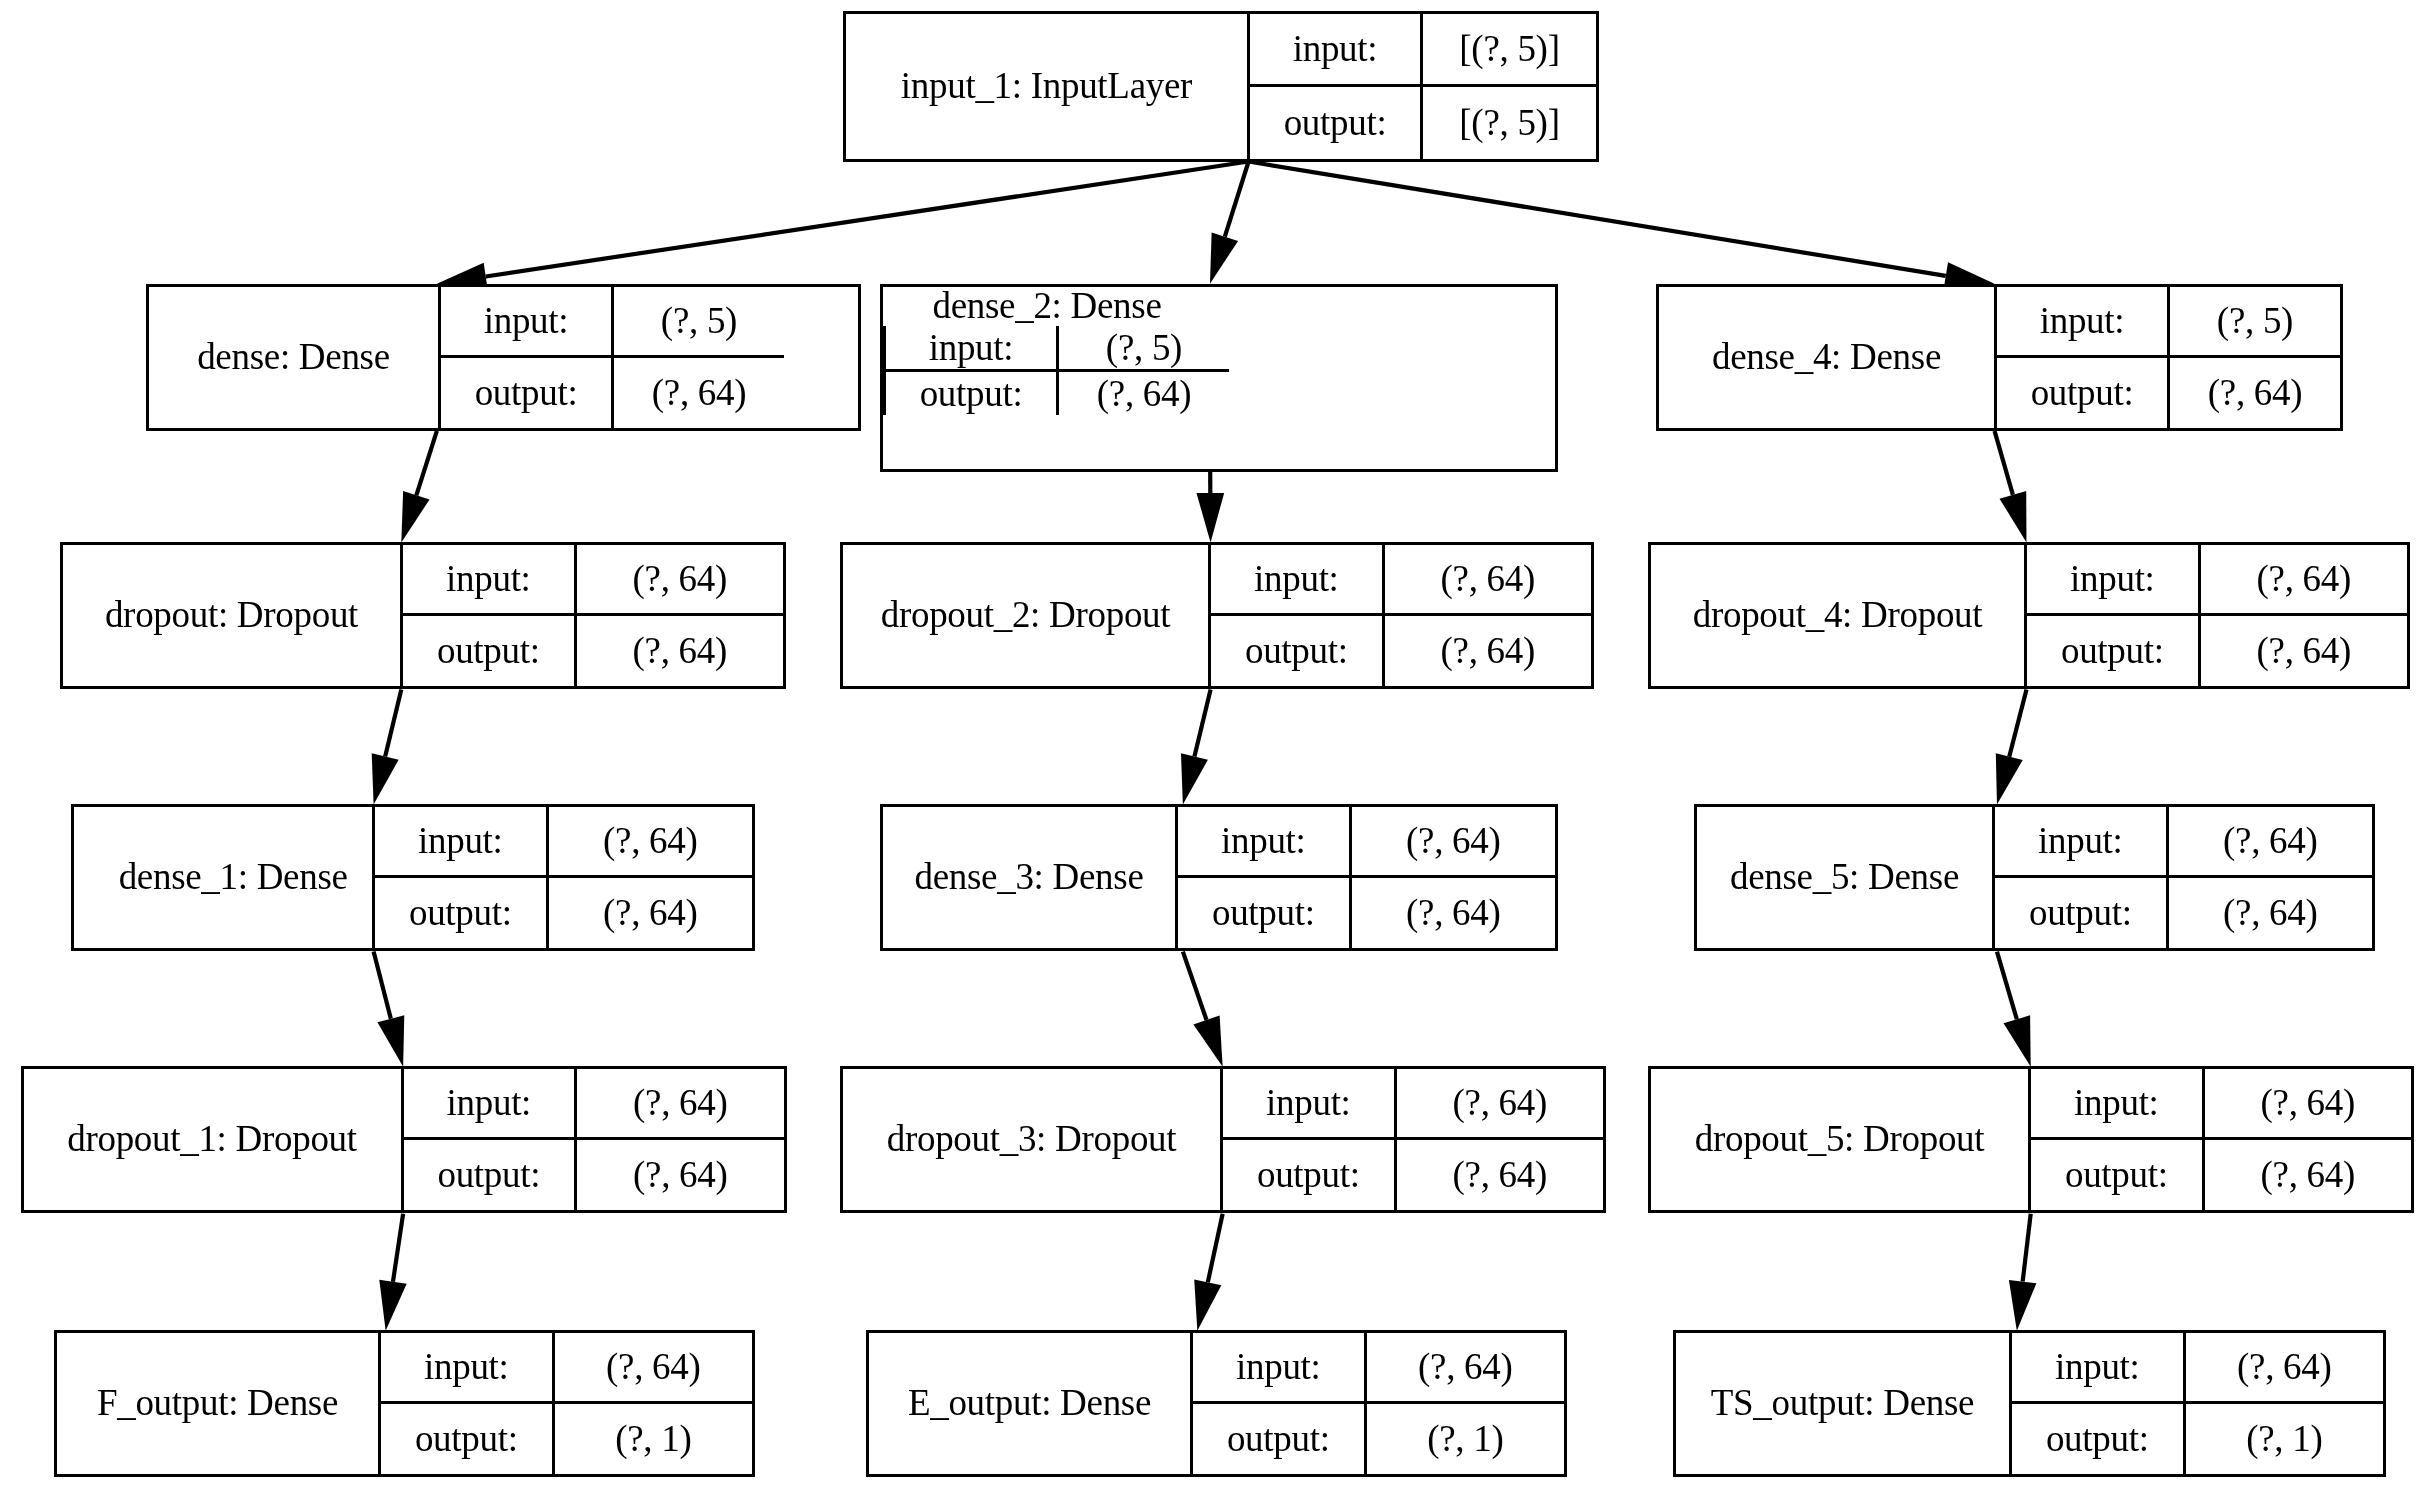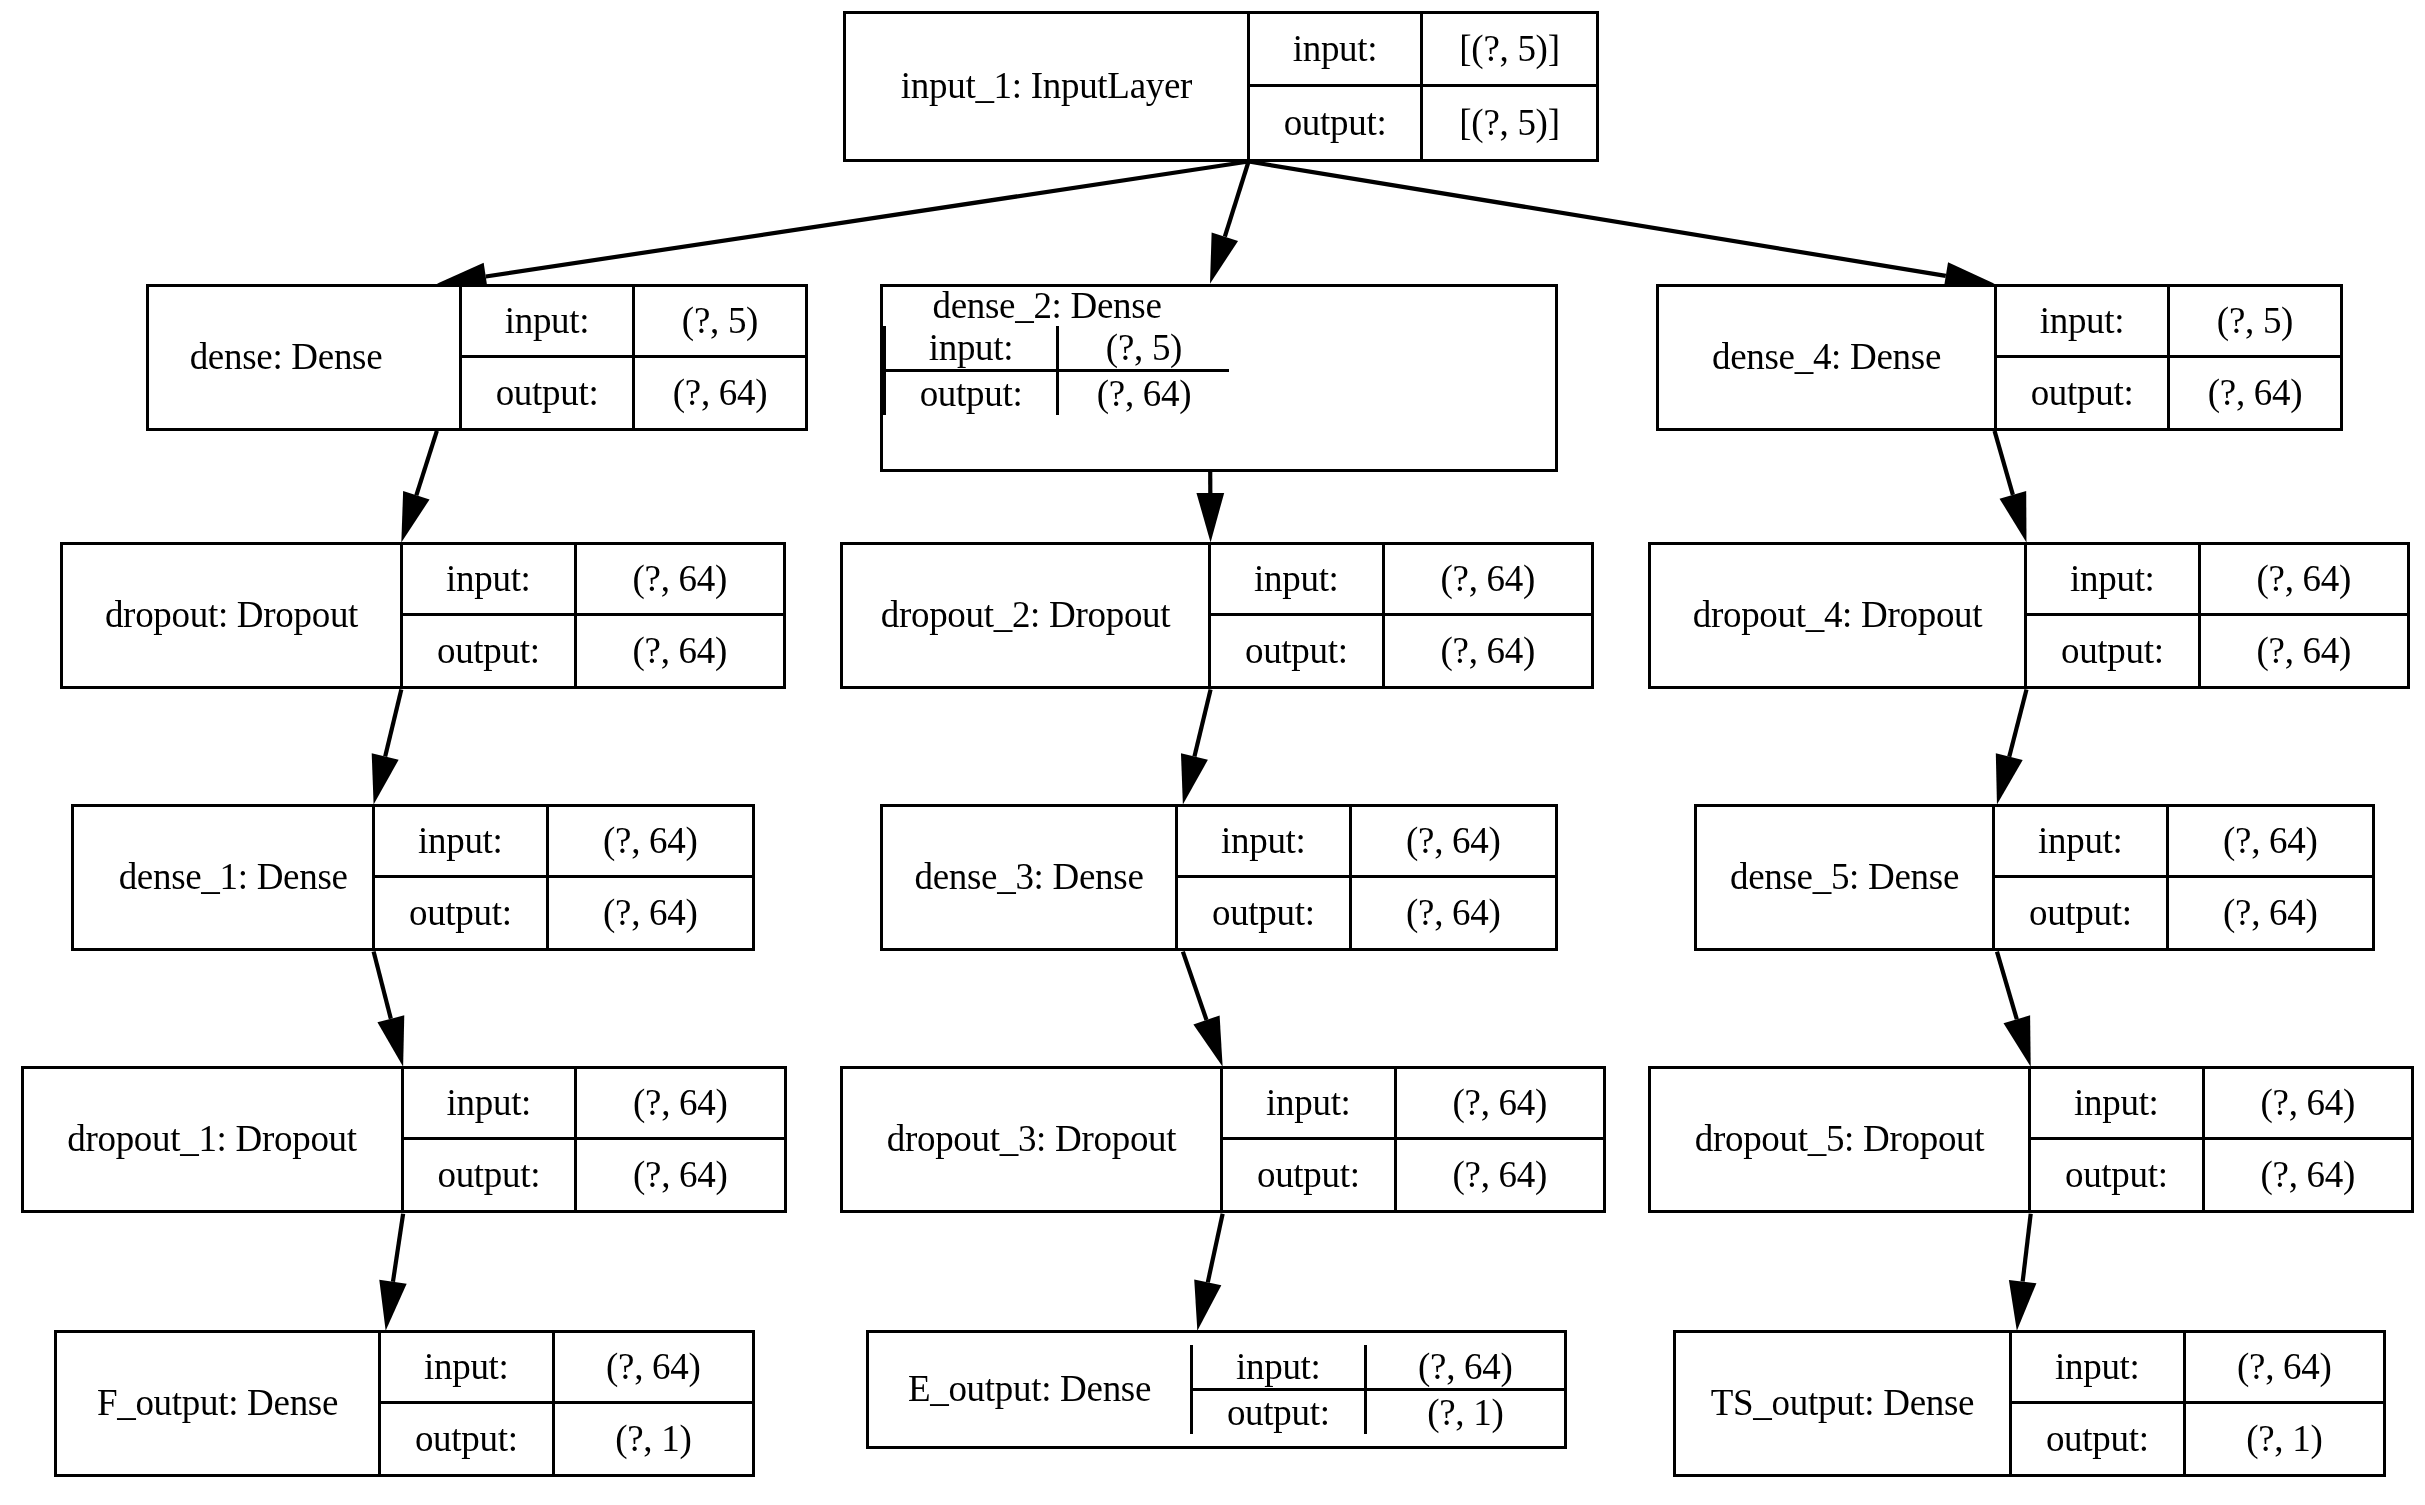--- a/index.html
+++ b/index.html
@@ -157,21 +157,21 @@
           <div class="io-row top">
             <div class="io-label" style="width: 175px;">input:</div>
             <div class="io-value" style="width: 175px;">[(?, 5)]</div>
           </div>
           <div class="io-row">
             <div class="io-label" style="width: 175px;">output:</div>
             <div class="io-value" style="width: 175px;">[(?, 5)]</div>
           </div>
         </div>
       </div>
-      <div class="node" style="left: 146px; top: 284px; width: 662px; height: 147px; gap: 36px;">
+      <div class="node" style="left: 146px; top: 284px; width: 715px; height: 147px;">
         <div class="node-name" style="width: 289px;">dense: Dense</div>
         <div class="io-block" style="width: 346px;">
           <div class="io-row top">
             <div class="io-label" style="width: 175px;">input:</div>
             <div class="io-value" style="width: 172px;">(?, 5)</div>
           </div>
           <div class="io-row">
             <div class="io-label" style="width: 175px;">output:</div>
             <div class="io-value" style="width: 172px;">(?, 64)</div>
           </div>
@@ -326,21 +326,21 @@
           <div class="io-row top">
             <div class="io-label" style="width: 175px;">input:</div>
             <div class="io-value" style="width: 199px;">(?, 64)</div>
           </div>
           <div class="io-row">
             <div class="io-label" style="width: 175px;">output:</div>
             <div class="io-value" style="width: 199px;">(?, 1)</div>
           </div>
         </div>
       </div>
-      <div class="node" style="left: 866px; top: 1330px; width: 701px; height: 119px; align-items: center;">
+      <div class="node" style="left: 866px; top: 1330px; width: 701px; height: 147px;">
         <div class="node-name" style="width: 330px;">E_output: Dense</div>
         <div class="io-block" style="width: 374px;">
           <div class="io-row top">
             <div class="io-label" style="width: 175px;">input:</div>
             <div class="io-value" style="width: 199px;">(?, 64)</div>
           </div>
           <div class="io-row">
             <div class="io-label" style="width: 175px;">output:</div>
             <div class="io-value" style="width: 199px;">(?, 1)</div>
           </div>

